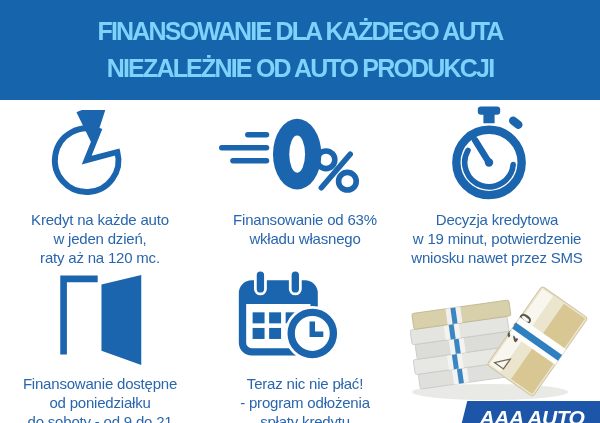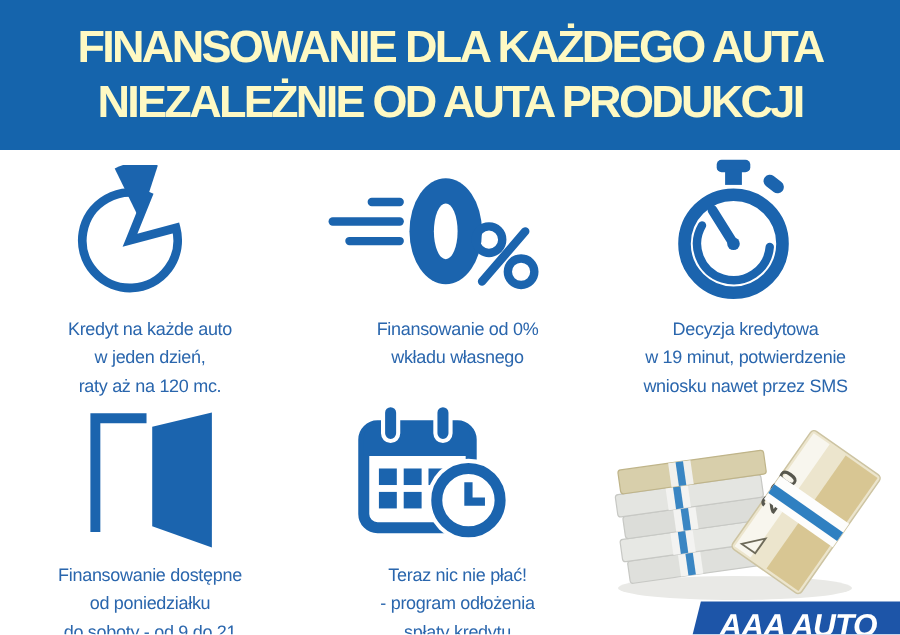--- a/index.html
+++ b/index.html
@@ -7,27 +7,27 @@
     position:relative;width:600px;height:423px;overflow:hidden;
     background:#ffffff;font-family:"Liberation Sans",sans-serif;
   }
   
   .banner{
     position:absolute;left:0;top:0;width:600px;height:100px;
     background:#1564ac;display:flex;flex-direction:column;
     align-items:center;justify-content:center;
   }
   .banner .line{
-    color:#fef9c3;font-weight:bold;font-size:30px;line-height:37px;
+    color:#7dd3fc;font-weight:bold;font-size:25px;line-height:37px;
     letter-spacing:-1.8px;white-space:nowrap;text-align:right;
   }
   
   .caption{
     position:absolute;width:200px;text-align:center;
-    color:#2a66ad;font-size:12px;line-height:19px;
+    color:#2a66ad;font-size:15px;line-height:19px;
     white-space:pre-line;letter-spacing:-0.2px;
   }
   .cap-r1c1{left:0;top:210;}
   .cap-r1c2{left:205;top:210;}
   .cap-r1c2{left:205px;top:210px;}
   .cap-r1c1{left:0px;top:210px;}
   .cap-r1c3{left:397px;top:210px;}
   .cap-r2c1{left:0px;top:374px;}
   .cap-r2c2{left:205px;top:374px;}
   .icon-box{position:absolute;}
@@ -51,21 +51,21 @@
     letter-spacing:-0.5px;white-space:nowrap;
   }
 </style>
 </head>
 <body>
 
 <div class="canvas">
 
   <div class="banner">
     <div class="line">FINANSOWANIE DLA KAŻDEGO AUTA</div>
-    <div class="line">NIEZALEŻNIE OD AUTA PRODUKCJI</div>
+    <div class="line">NIEZALEŻNIE OD AUTO PRODUKCJI</div>
   </div>
 
   <div class="icon-box ic-pie">
     <svg width="84" height="92" viewBox="0 0 100 110">
       <path d="M 46 60 L 60.2 24.8 A 38 38 0 1 0 82.7 50.2 Z" fill="none" stroke="#1b64ae" stroke-width="7" stroke-linejoin="miter"></path>
       <path d="M 54 44 L 33.8 2.7 A 46 46 0 0 1 68.2 0.3 Z" fill="#1b64ae"></path>
     </svg>
   </div>
   <div class="caption cap-r1c1">Kredyt na każde auto
 w jeden dzień,
@@ -76,21 +76,21 @@
       <rect x="36" y="16" width="26" height="6" rx="3" fill="#1b64ae"></rect>
       <rect x="8" y="30" width="54" height="6" rx="3" fill="#1b64ae"></rect>
       <rect x="20" y="44" width="42" height="6" rx="3" fill="#1b64ae"></rect>
       <ellipse cx="92" cy="40" rx="26" ry="38" fill="#1b64ae"></ellipse>
       <ellipse cx="92" cy="40" rx="8.5" ry="20" fill="#ffffff"></ellipse>
       <circle cx="123" cy="46" r="9.5" fill="none" stroke="#1b64ae" stroke-width="6"></circle>
       <circle cx="146" cy="69" r="9.5" fill="none" stroke="#1b64ae" stroke-width="6"></circle>
       <line x1="118" y1="76" x2="149" y2="40" stroke="#1b64ae" stroke-width="6" stroke-linecap="round"></line>
     </svg>
   </div>
-  <div class="caption cap-r1c2">Finansowanie od 0%
+  <div class="caption cap-r1c2">Finansowanie od 63%
 wkładu własnego</div>
 
   <div class="icon-box ic-watch">
     <svg width="84" height="98" viewBox="0 0 90 104">
       <rect x="33" y="0" width="24" height="9" rx="3.5" fill="#1b64ae"></rect>
       <rect x="39" y="7" width="12" height="11" fill="#1b64ae"></rect>
       <rect x="66" y="13" width="16" height="9" rx="4.5" fill="#1b64ae" transform="rotate(38 74 17)"></rect>
       <circle cx="45" cy="60" r="35" fill="none" stroke="#1b64ae" stroke-width="9"></circle>
       <path d="M 22.5 47 A 26 26 0 1 0 70.9 62.3" fill="none" stroke="#1b64ae" stroke-width="6" stroke-linecap="round"></path>
       <line x1="45" y1="60" x2="30" y2="36" stroke="#1b64ae" stroke-width="7" stroke-linecap="round"></line>

